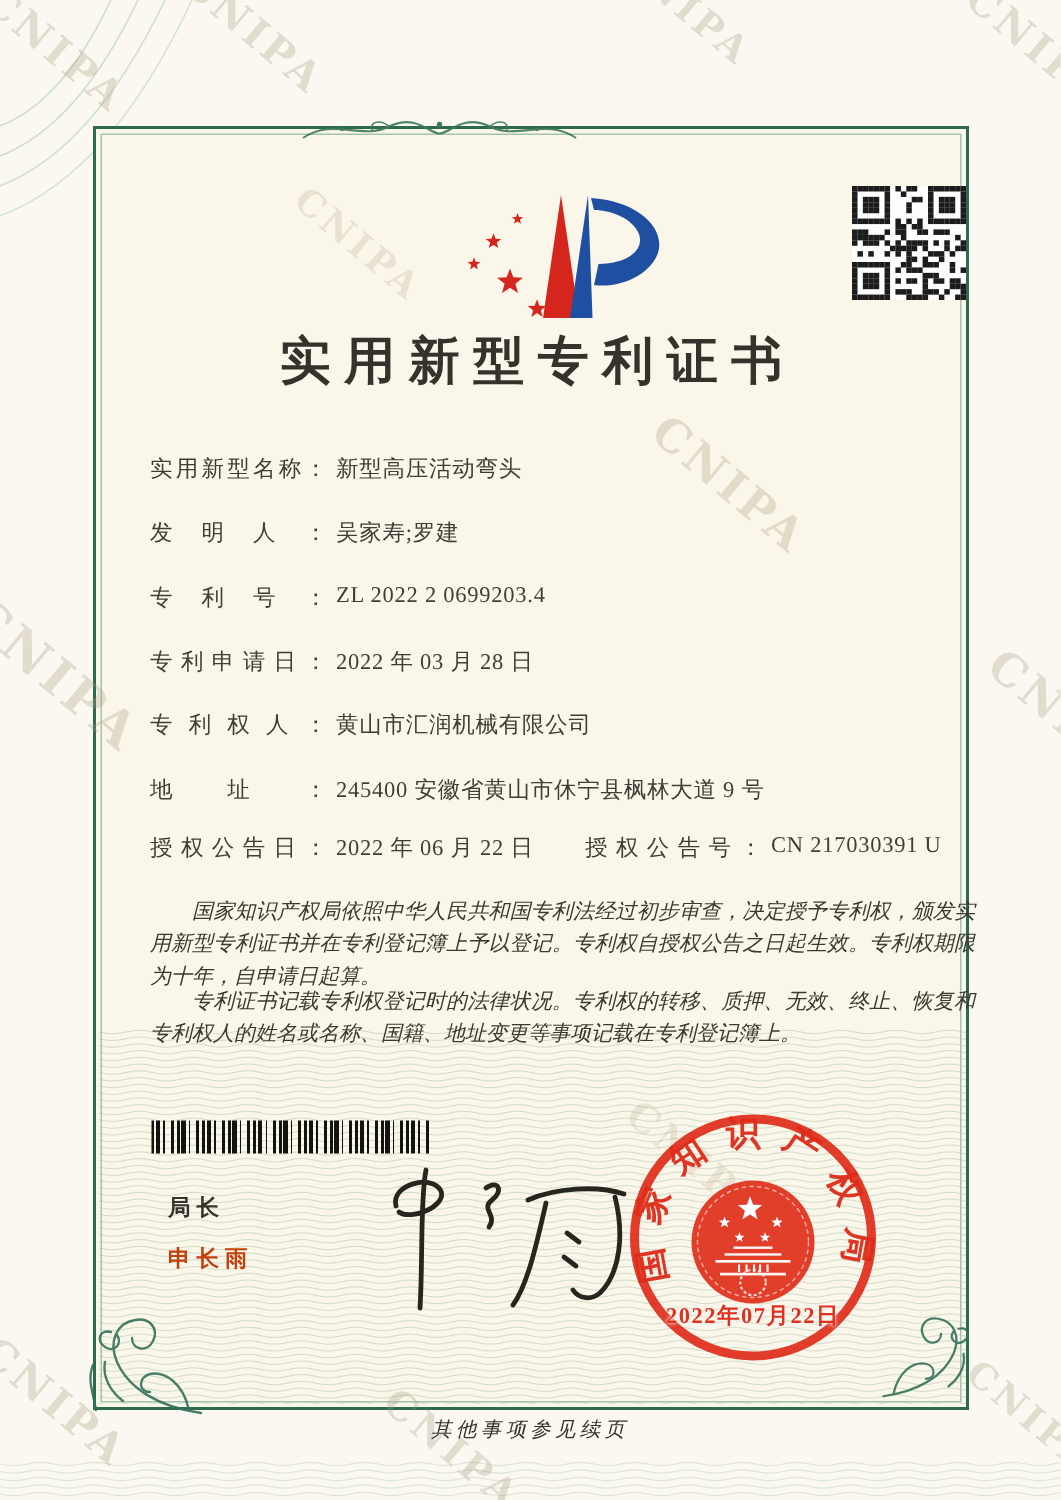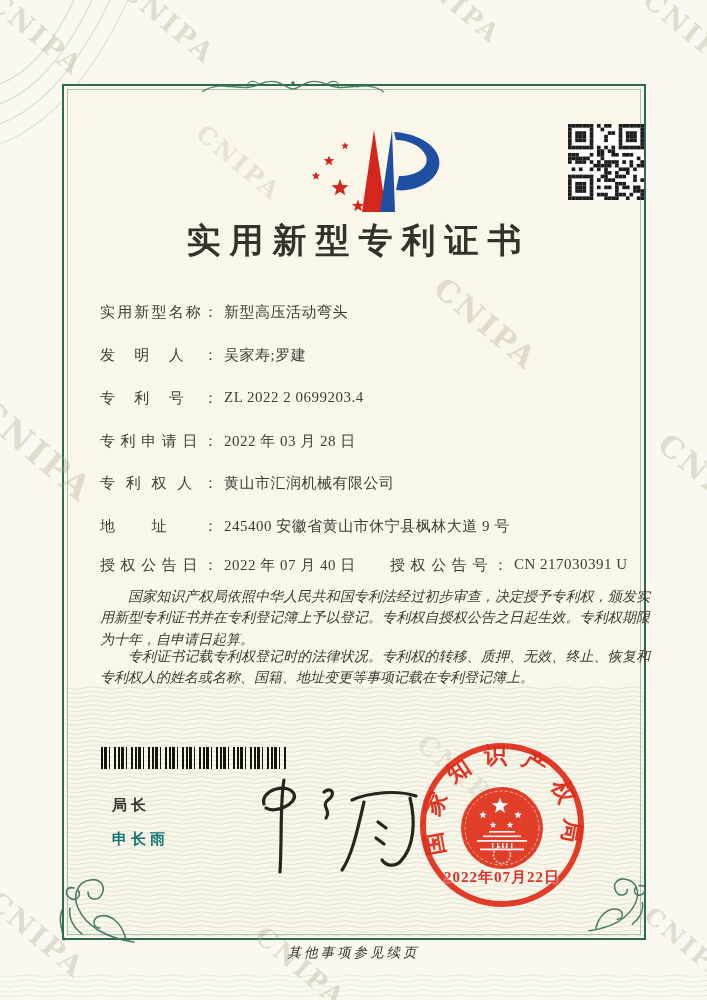--- a/index.html
+++ b/index.html
@@ -30,33 +30,33 @@
   .title{
     position:absolute;top:134px;left:0;width:100%;text-align:center;
     font-size:34px;font-weight:700;color:#33332c;letter-spacing:9px;text-indent:9px;
   }
   .row{position:absolute;left:38px;font-size:15px;color:#3f3e36;white-space:nowrap;}
   .flabel{display:inline-block;width:118px;text-align:justify;text-align-last:justify;vertical-align:top;}
   .fvalue{margin-left:6px;letter-spacing:0.5px;}
   .pair2{position:absolute;left:290px;top:0;white-space:nowrap;}
   .para{
     position:absolute;left:38px;width:550px;font-size:14px;line-height:1.52;
-    color:#3a3931;text-align:justify;text-indent:2em;font-style:italic;
+    color:#3a3931;text-align:justify;text-indent:2em;font-style:italic;margin-top:12px;
   }
   .waves-panel{position:absolute;left:2px;top:600px;z-index:0;}
   .barcode{
     position:absolute;left:39px;top:663px;width:186px;height:22px;
     background:repeating-linear-gradient(90deg,
       #14140e 0 2px,transparent 2px 3px,
       #14140e 3px 6px,transparent 6px 8px,
       #14140e 8px 9px,transparent 9px 13px,
       #14140e 13px 15px,transparent 15px 17px);
   }
   .signer-role{position:absolute;left:50px;top:712px;font-size:15px;color:#34342d;letter-spacing:4px;font-weight:600;}
-  .signer-name{position:absolute;left:50px;top:746px;font-size:15px;color:#0f766e;letter-spacing:4px;font-weight:600;}
+  .signer-name{position:absolute;left:50px;top:746px;font-size:15px;color:#c2410c;letter-spacing:4px;font-weight:600;}
   .signature{position:absolute;left:178px;top:686px;}
   .seal{position:absolute;left:357px;top:658px;width:166px;height:166px;}
   .seal-date{
     position:absolute;left:50%;top:126px;transform:translateX(-50%);
     white-space:nowrap;font-size:15px;font-weight:700;color:#e0301e;letter-spacing:1px;
     text-shadow:0 0 3px rgba(255,255,255,.95), 0 0 1px rgba(255,255,255,.9);
   }
   .ring-text{font-size:23px;font-weight:bold;fill:#df2b1a;letter-spacing:13px;opacity:.95;
     font-family:"Liberation Serif","DejaVu Serif",serif;}
   .pagenum{position:absolute;left:0;width:100%;top:828px;text-align:center;font-size:12.5px;color:#3c3c34;letter-spacing:1px;}
@@ -426,21 +426,21 @@
   <div class="row" style="top:348px">
     <span class="flabel">专利申请日：</span><span class="fvalue">2022 年 03 月 28 日</span>
   </div>
   <div class="row" style="top:390px">
     <span class="flabel">专利权人：</span><span class="fvalue">黄山市汇润机械有限公司</span>
   </div>
   <div class="row" style="top:433px">
     <span class="flabel">地址：</span><span class="fvalue">245400 安徽省黄山市休宁县枫林大道 9 号</span>
   </div>
   <div class="row" style="top:472px">
-    <span class="flabel">授权公告日：</span><span class="fvalue">2022 年 07 月 40 日</span>
+    <span class="flabel">授权公告日：</span><span class="fvalue">2022 年 06 月 22 日</span>
     <span class="pair2">
       <span class="flabel">授权公告号：</span><span class="fvalue">CN 217030391 U</span>
     </span>
   </div>
 
   <div class="para" style="top:502px">国家知识产权局依照中华人民共和国专利法经过初步审查，决定授予专利权，颁发实用新型专利证书并在专利登记簿上予以登记。专利权自授权公告之日起生效。专利权期限为十年，自申请日起算。</div>
   <div class="para" style="top:562px">专利证书记载专利权登记时的法律状况。专利权的转移、质押、无效、终止、恢复和专利权人的姓名或名称、国籍、地址变更等事项记载在专利登记簿上。</div>
 
   <div class="barcode"></div>
 

